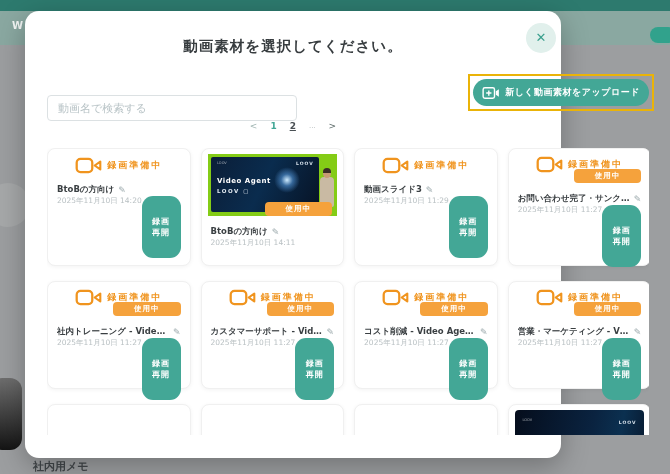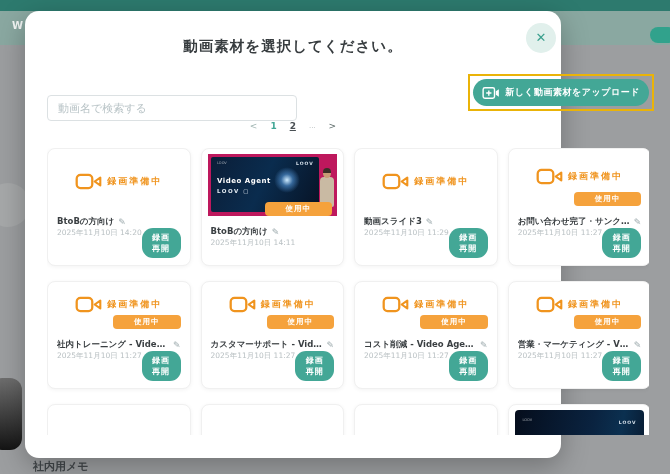--- a/index.html
+++ b/index.html
@@ -59,25 +59,25 @@
   .badge-row { display:flex; justify-content:flex-end; height:14px; margin-top:-4px; }
   .badge { background:#F5A23C; color:#fff; font-size:7.5px; font-weight:bold; letter-spacing:1px;
            padding:2px 21px; border-radius:4px; line-height:10px; }
   .title-row { display:flex; align-items:center; gap:4px; margin-top:10px; }
   .vtitle { font-size:8.5px; font-weight:bold; color:#3A3F42; white-space:nowrap; overflow:hidden;
             text-overflow:ellipsis; max-width:112px; }
   .edit-icon { font-size:9px; color:#9AA8AB; flex:none; cursor:pointer; }
   .meta-row { display:flex; align-items:flex-start; justify-content:space-between; min-height:16px; }
   .vdate { font-size:7.5px; color:#B9C0C3; white-space:nowrap; }
   .resume-btn { border:none; cursor:pointer; background:#43A796; color:#fff; font-size:8px; font-weight:bold;
-                letter-spacing:1px; padding:4px 9px; border-radius:11px;
+                letter-spacing:1px; padding:20px 9px; border-radius:11px;
                 font-family:"DejaVu Sans","Liberation Sans",sans-serif; }
 
   
-  .thumb { position:relative; height:62px; margin:-2px -3px 0 -3px; background:#be185d; flex:none; }
+  .thumb { position:relative; height:62px; margin:-2px -3px 0 -3px; background:#84cc16; flex:none; }
   .slide { position:absolute; left:3px; top:3px; right:18px; bottom:4px; border-radius:2px; overflow:hidden;
            background:linear-gradient(115deg,#0B1E38 0%,#0A2C4E 48%,#071325 100%); }
   .slide-glow { position:absolute; left:58%; top:18%; width:26px; height:26px; border-radius:50%;
                 background:radial-gradient(circle,#CDEBFF 0%,rgba(90,160,230,.55) 32%,rgba(0,0,0,0) 70%); }
   .slide-toptext { position:absolute; left:6%; top:8%; font-size:3.5px; color:rgba(255,255,255,.55); }
   .slide-brand { position:absolute; right:5%; top:7%; font-size:4.5px; font-weight:bold; color:#D7E2EC; letter-spacing:1px; }
   .slide-heading { position:absolute; left:6%; top:36%; font-size:7px; font-weight:bold; color:#FFF; letter-spacing:0.5px; }
   .slide-logo { position:absolute; left:6%; top:56%; font-size:5.5px; font-weight:bold; color:#E4ECF3; letter-spacing:1.5px; }
   .person { position:absolute; right:1px; bottom:3px; width:18px; height:44px; }
   .person .head { position:absolute; left:5px; top:0; width:8px; height:9px; border-radius:50%; background:#C79B75; }

